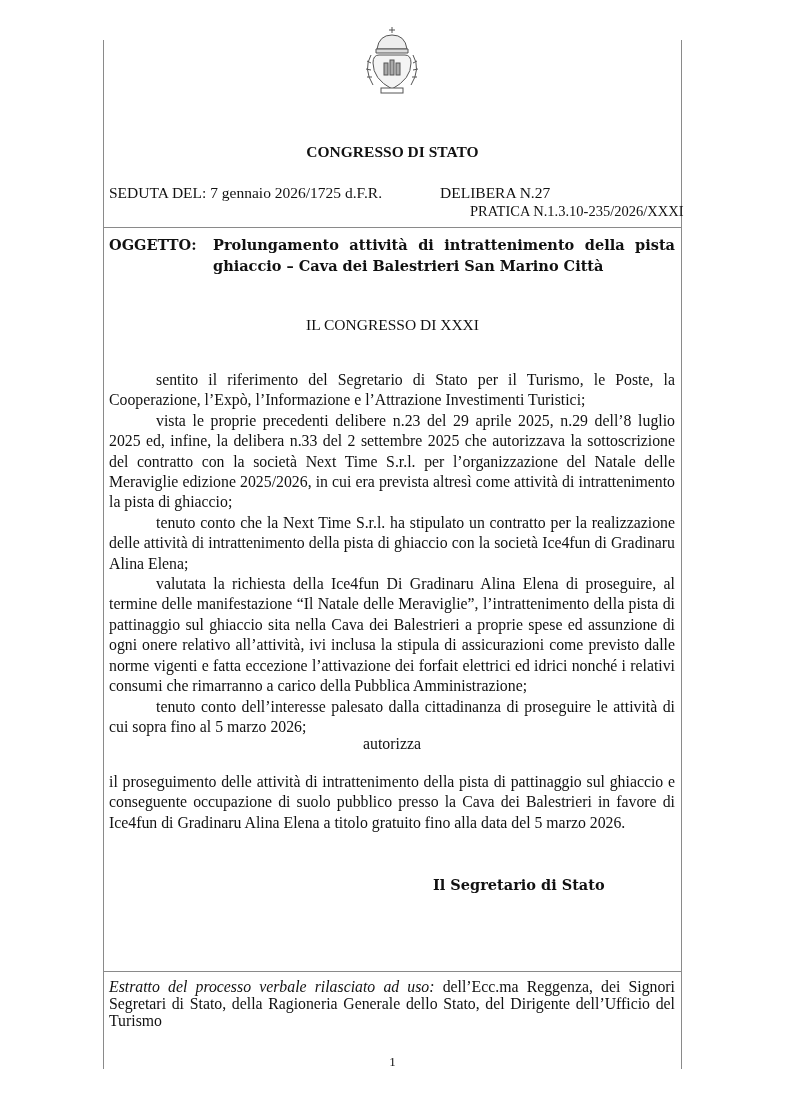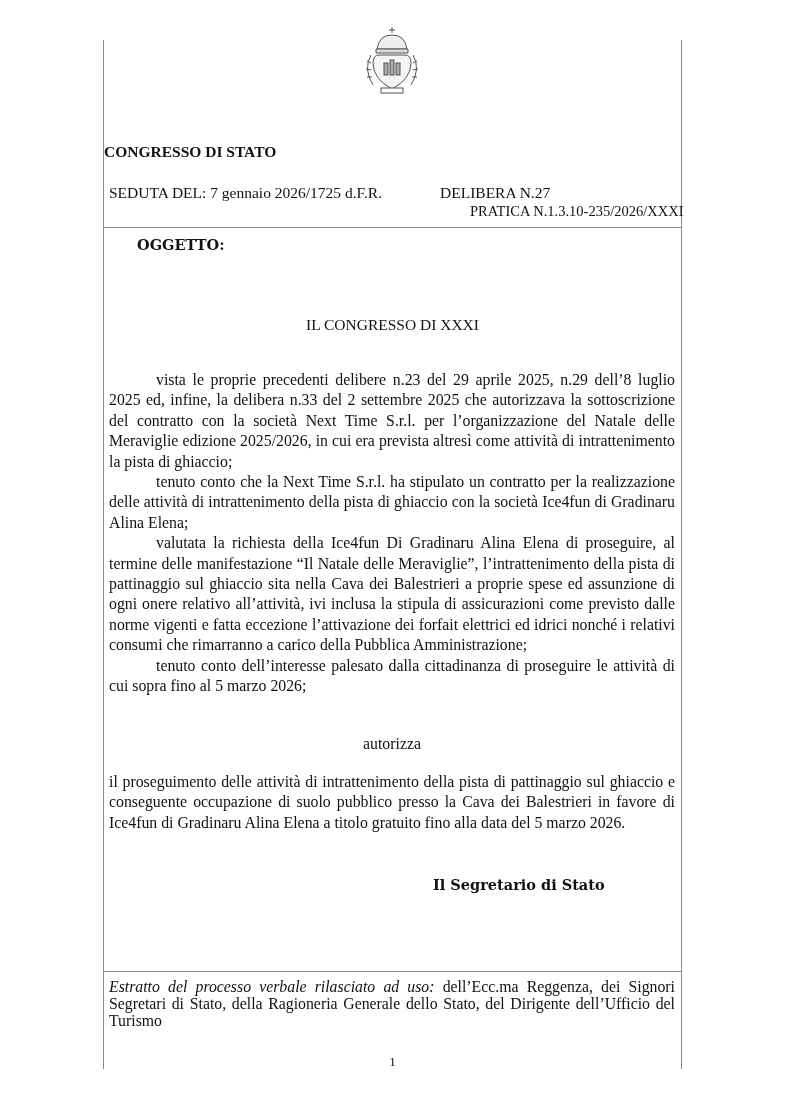--- a/index.html
+++ b/index.html
@@ -4,23 +4,23 @@
   <style>
     html, body { margin: 0; padding: 0; background: #ffffff; }
     body { width: 786px; height: 1116px; position: relative; overflow: hidden;
            font-family: "DejaVu Serif", "Liberation Serif", serif; color: #111; }
     .vline { position: absolute; width: 1px; background: #8a8a8a; top: 40px; height: 1029px; }
     .vline.left { left: 103px; }
     .vline.right { left: 681px; }
     .hrule { position: absolute; left: 104px; width: 577px; height: 1px; background: #8a8a8a; }
     .emblem { position: absolute; left: 357px; top: 25px; width: 70px; height: 76px; }
     .abs { position: absolute; white-space: nowrap; }
-    .title { left: 104px; width: 577px; top: 143px; font-weight: bold; font-size: 14.5px; font-family: "Liberation Serif", serif; font-size: 15.5px; }
+    .title { left: 104px; width: 577px; text-align: center; top: 143px; font-weight: bold; font-size: 14.5px; font-family: "Liberation Serif", serif; font-size: 15.5px; }
     .meta { font-family: "Liberation Serif", serif; font-size: 15.5px; }
-    .oggetto { position: absolute; left: 109px; top: 234px; width: 566px; font-family: "DejaVu Serif", serif; font-weight: bold; font-size: 14.5px; line-height: 21px; display: flex; margin-left: 28px; }
+    .oggetto { position: absolute; left: 109px; top: 234px; width: 566px; font-family: "DejaVu Serif", serif; font-weight: bold; font-size: 14.5px; line-height: 21px; display: flex; }
     .oggetto .lbl { width: 104px; flex: none; }
     .oggetto .txt { flex: 1; text-align: justify; text-align-last: left; }
     .subtitle { left: 104px; width: 577px; text-align: center; top: 316px; font-family: "Liberation Serif", serif; font-size: 15.5px; }
     .body { position: absolute; left: 109px; width: 566px; font-family: "Liberation Serif", serif; font-size: 15.8px; line-height: 20.4px; }
     .body p { margin: 0; text-align: justify; }
     .body p.indent { text-indent: 47px; }
     .centered { text-align: center !important; }
     .sign { left: 433px; top: 860px; font-family: "DejaVu Serif", serif; font-weight: bold; font-size: 14.5px; margin-top: 16px; }
     .footer { position: absolute; left: 109px; top: 978px; width: 566px; font-family: "Liberation Serif", serif; font-size: 15.8px; line-height: 17px; text-align: justify; }
     .footer em { font-style: italic; }
@@ -50,25 +50,27 @@
 <div class="abs title" style="font-weight:bold;">CONGRESSO DI STATO</div>
 
 <div class="abs meta" style="left:109px; top:184px;">SEDUTA DEL: 7 gennaio 2026/1725 d.F.R.</div>
 <div class="abs meta" style="left:440px; top:184px;">DELIBERA N.27</div>
 <div class="abs meta" style="left:439px; top:203px; font-size:14.5px;margin-left:31px;">PRATICA N.1.3.10-235/2026/XXXI</div>
 
 <div class="hrule" style="top:227px;"></div>
 
 <div class="oggetto">
   <span class="lbl">OGGETTO:</span>
+  <span class="txt">Prolungamento attività di intrattenimento della pista ghiaccio – Cava dei Balestrieri San Marino Città</span>
 </div>
 
 <div class="abs subtitle">IL CONGRESSO DI XXXI</div>
 
 <div class="body" style="top:370px;">
+  <p class="indent">sentito il riferimento del Segretario di Stato per il Turismo, le Poste, la Cooperazione, l’Expò, l’Informazione e l’Attrazione Investimenti Turistici;</p>
   <p class="indent">vista le proprie precedenti delibere n.23 del 29 aprile 2025, n.29 dell’8 luglio 2025 ed, infine, la delibera n.33 del 2 settembre 2025 che autorizzava la sottoscrizione del contratto con la società Next Time S.r.l. per l’organizzazione del Natale delle Meraviglie edizione 2025/2026, in cui era prevista altresì come attività di intrattenimento la pista di ghiaccio;</p>
   <p class="indent">tenuto conto che la Next Time S.r.l. ha stipulato un contratto per la realizzazione delle attività di intrattenimento della pista di ghiaccio con la società Ice4fun di Gradinaru Alina Elena;</p>
   <p class="indent">valutata la richiesta della Ice4fun Di Gradinaru Alina Elena di proseguire, al termine delle manifestazione “Il Natale delle Meraviglie”, l’intrattenimento della pista di pattinaggio sul ghiaccio sita nella Cava dei Balestrieri a proprie spese ed assunzione di ogni onere relativo all’attività, ivi inclusa la stipula di assicurazioni come previsto dalle norme vigenti e fatta eccezione l’attivazione dei forfait elettrici ed idrici nonché i relativi consumi che rimarranno a carico della Pubblica Amministrazione;</p>
   <p class="indent">tenuto conto dell’interesse palesato dalla cittadinanza di proseguire le attività di cui sopra fino al 5 marzo 2026;</p>
 </div>
 
 <div class="body centered" style="top:734px; text-align:center;">autorizza</div>
 
 <div class="body" style="top:772px;">
   <p>il proseguimento delle attività di intrattenimento della pista di pattinaggio sul ghiaccio e conseguente occupazione di suolo pubblico presso la Cava dei Balestrieri in favore di Ice4fun di Gradinaru Alina Elena a titolo gratuito fino alla data del 5 marzo 2026.</p>

